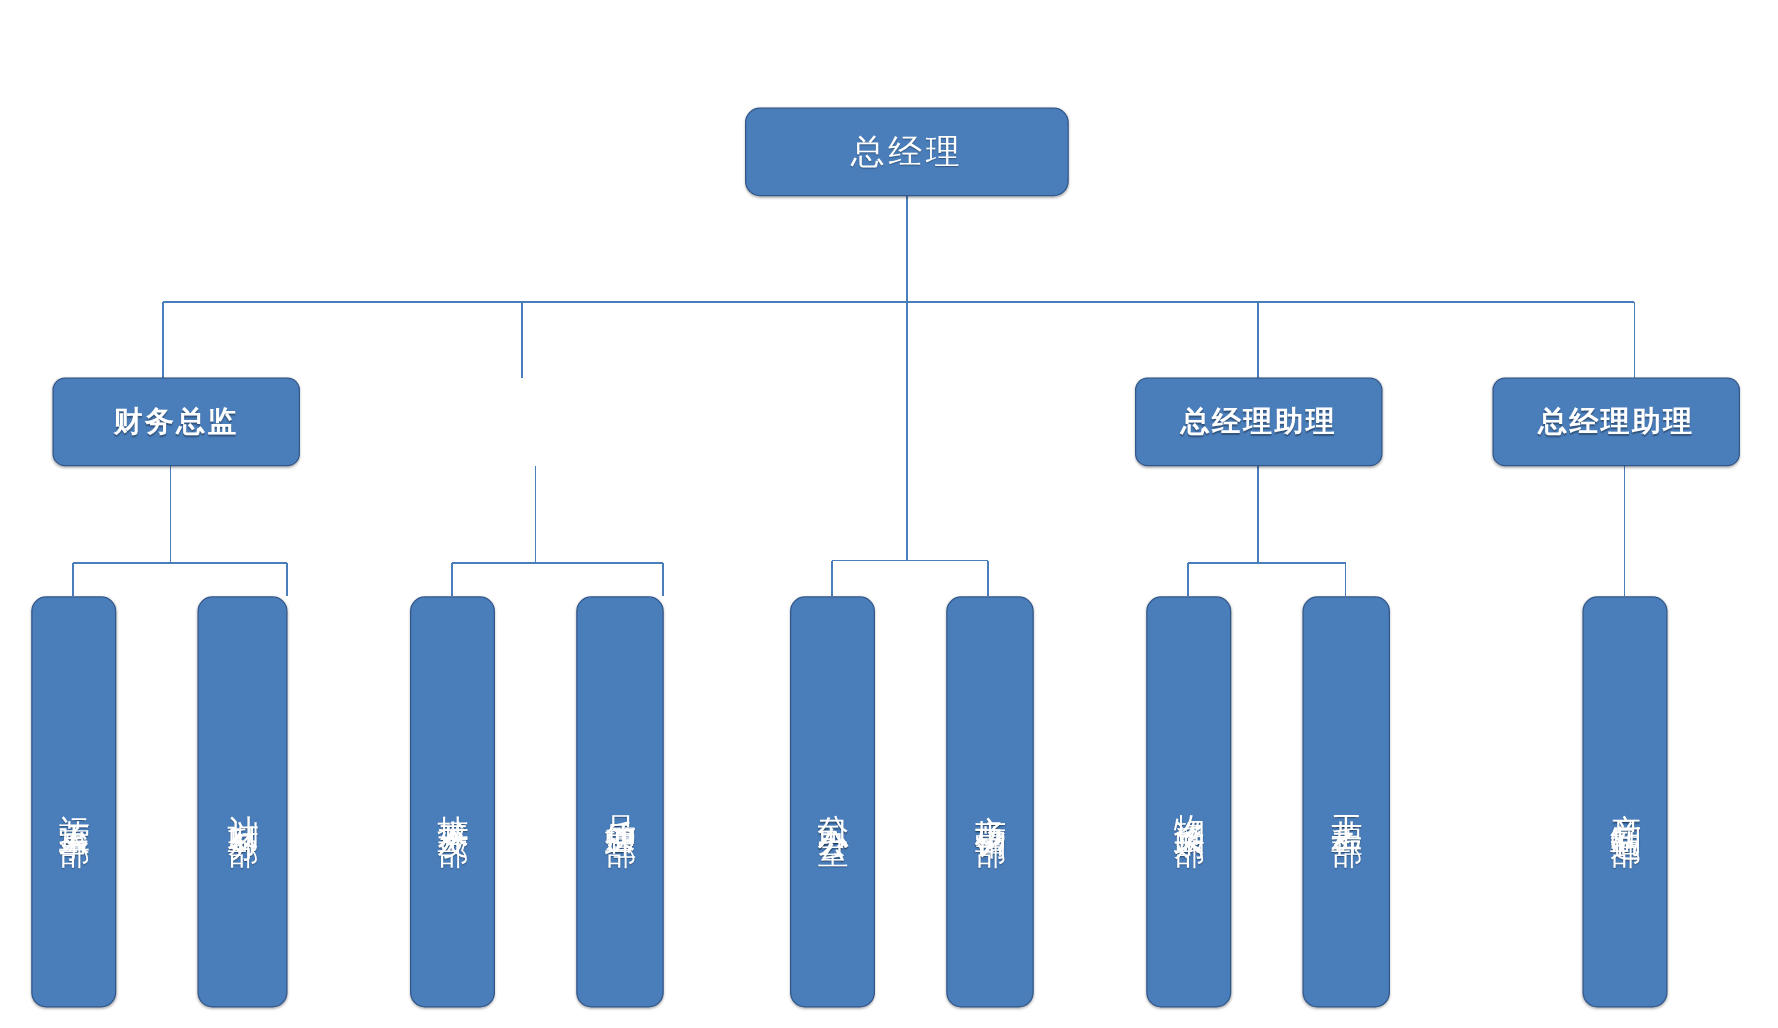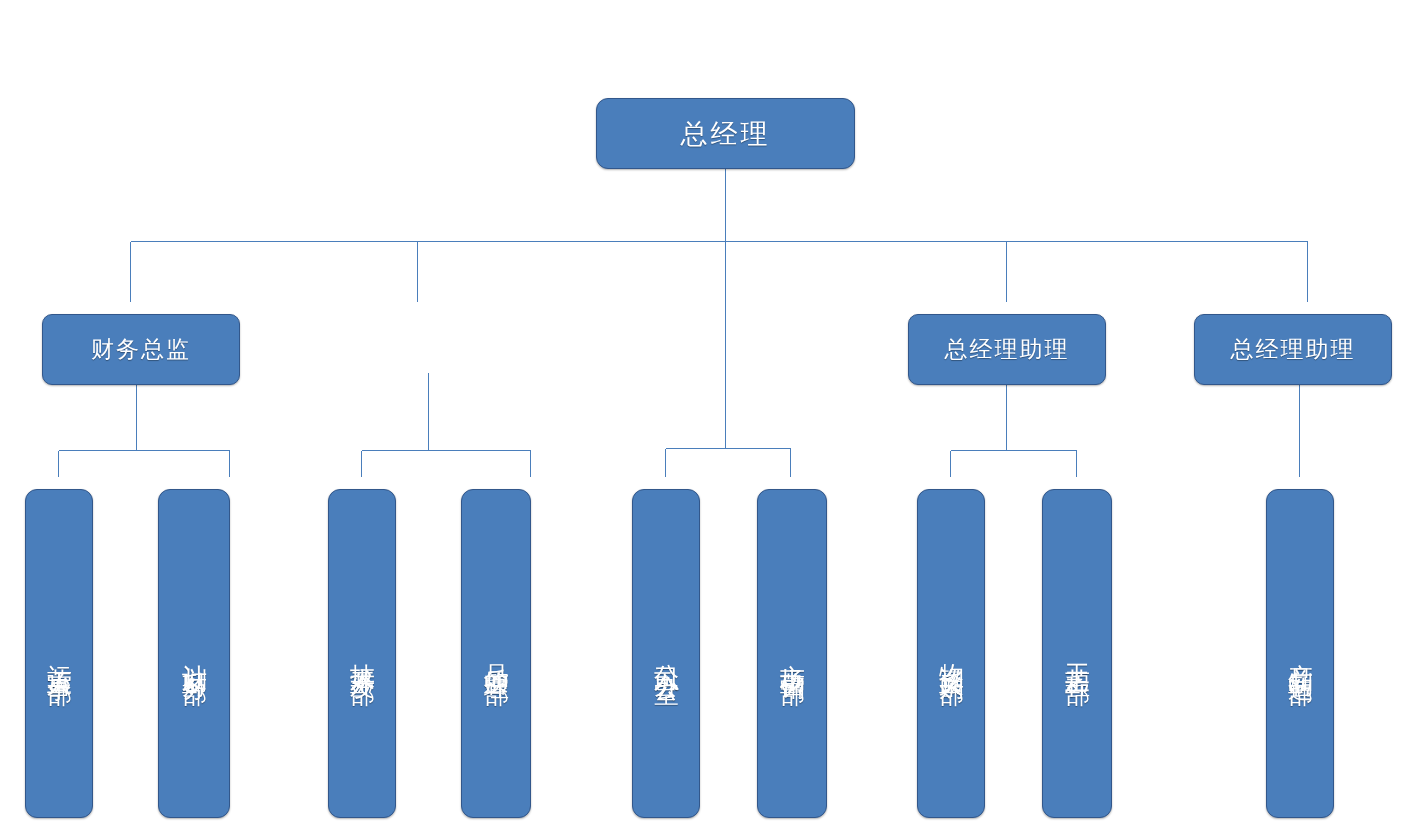--- a/index.html
+++ b/index.html
@@ -36,38 +36,38 @@
     box-sizing: border-box;
     background: #4A7EBB;
     border: 1.2px solid #32578B;
     border-radius: 10px;
     box-shadow: 0 1px 2px rgba(0,0,0,0.30);
     display: flex;
     align-items: center;
     justify-content: center;
     color: #FFFFFF;
     text-shadow: 0 1px 1px rgba(0,0,0,0.35);
-    margin-top: 12px;
   }
 
   .node.level-top {
     border-radius: 12px;
   }
 
   .node-label-h {
     font-size: 27px;
     letter-spacing: 3px;
     line-height: 1.1;
     white-space: nowrap;
     font-weight: 400;
   }
 
   .node.level-2 .node-label-h {
     font-size: 23px;
     letter-spacing: 2px;
+    font-weight: bold;
   }
 
   .node.dept {
     border-radius: 12px;
     align-items: center;
     justify-content: center;
   }
 
   .node-label-v {
     font-size: 25px;

